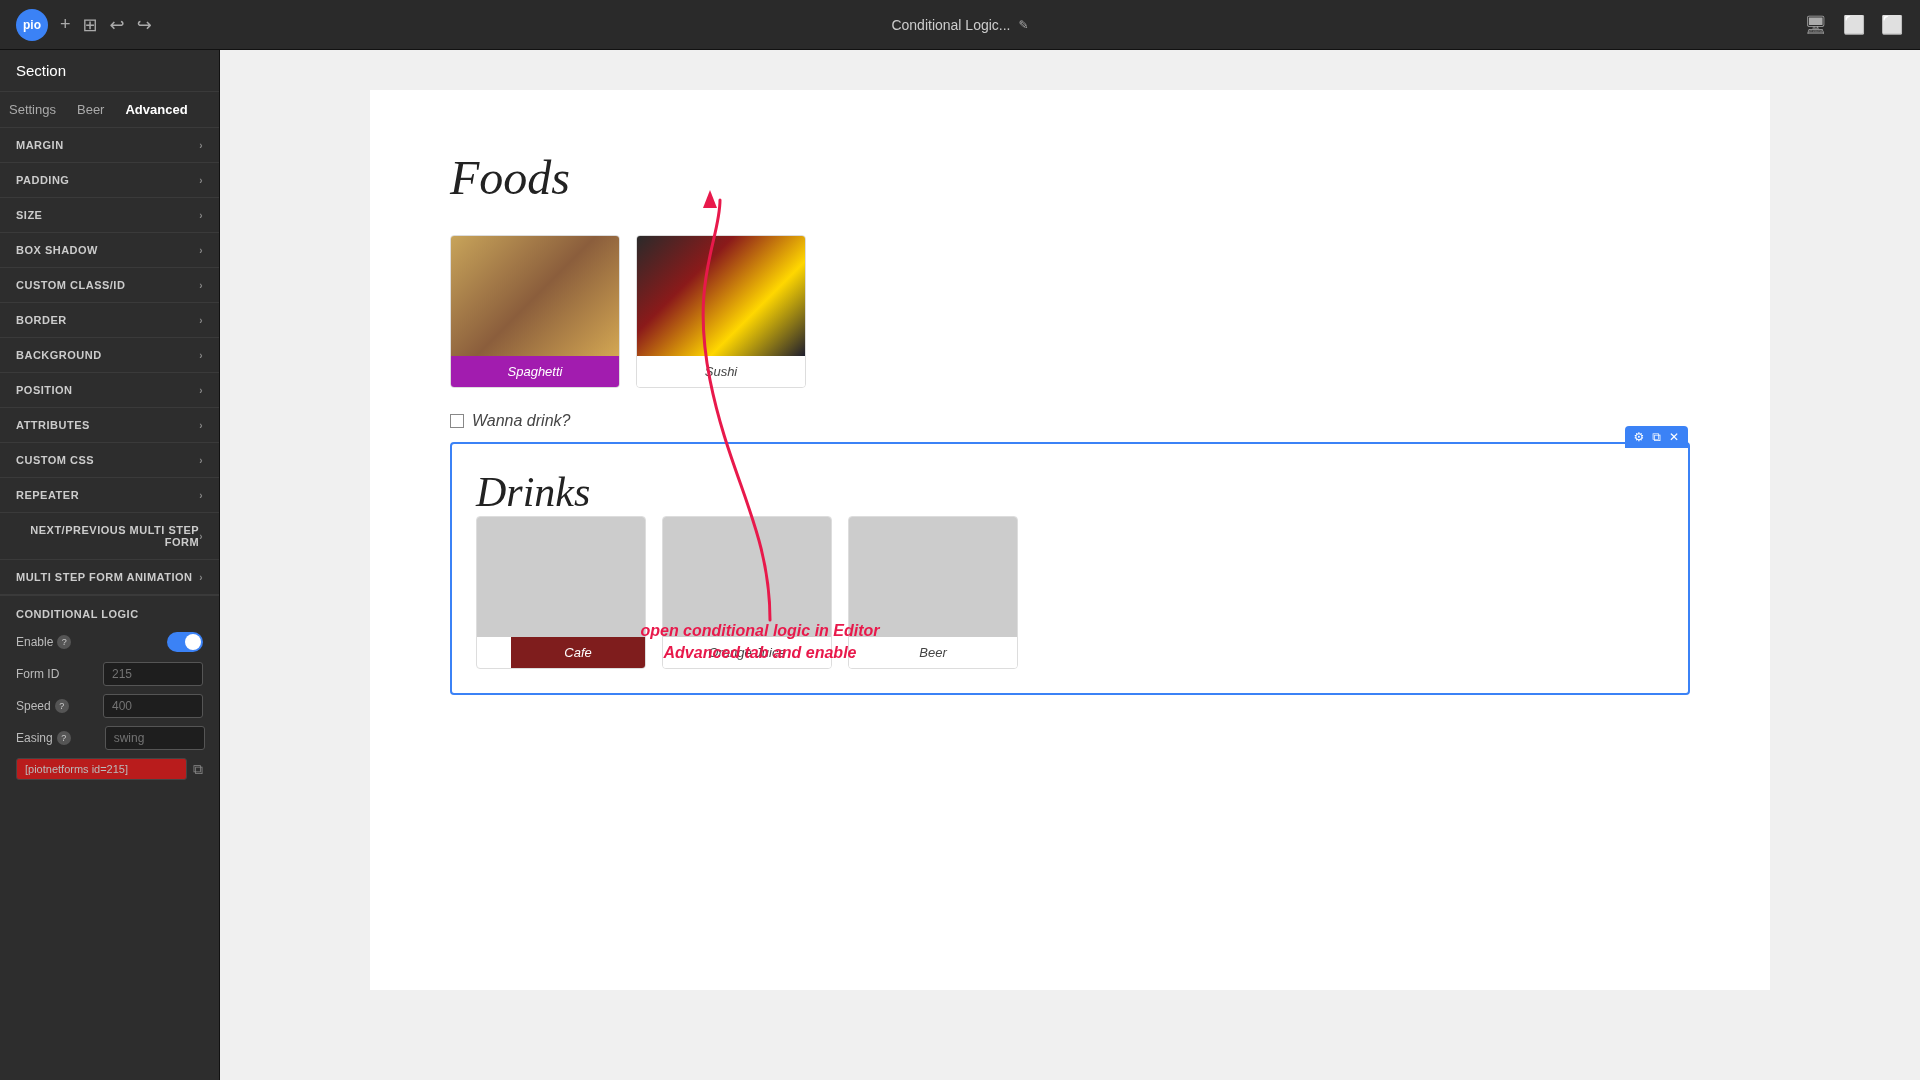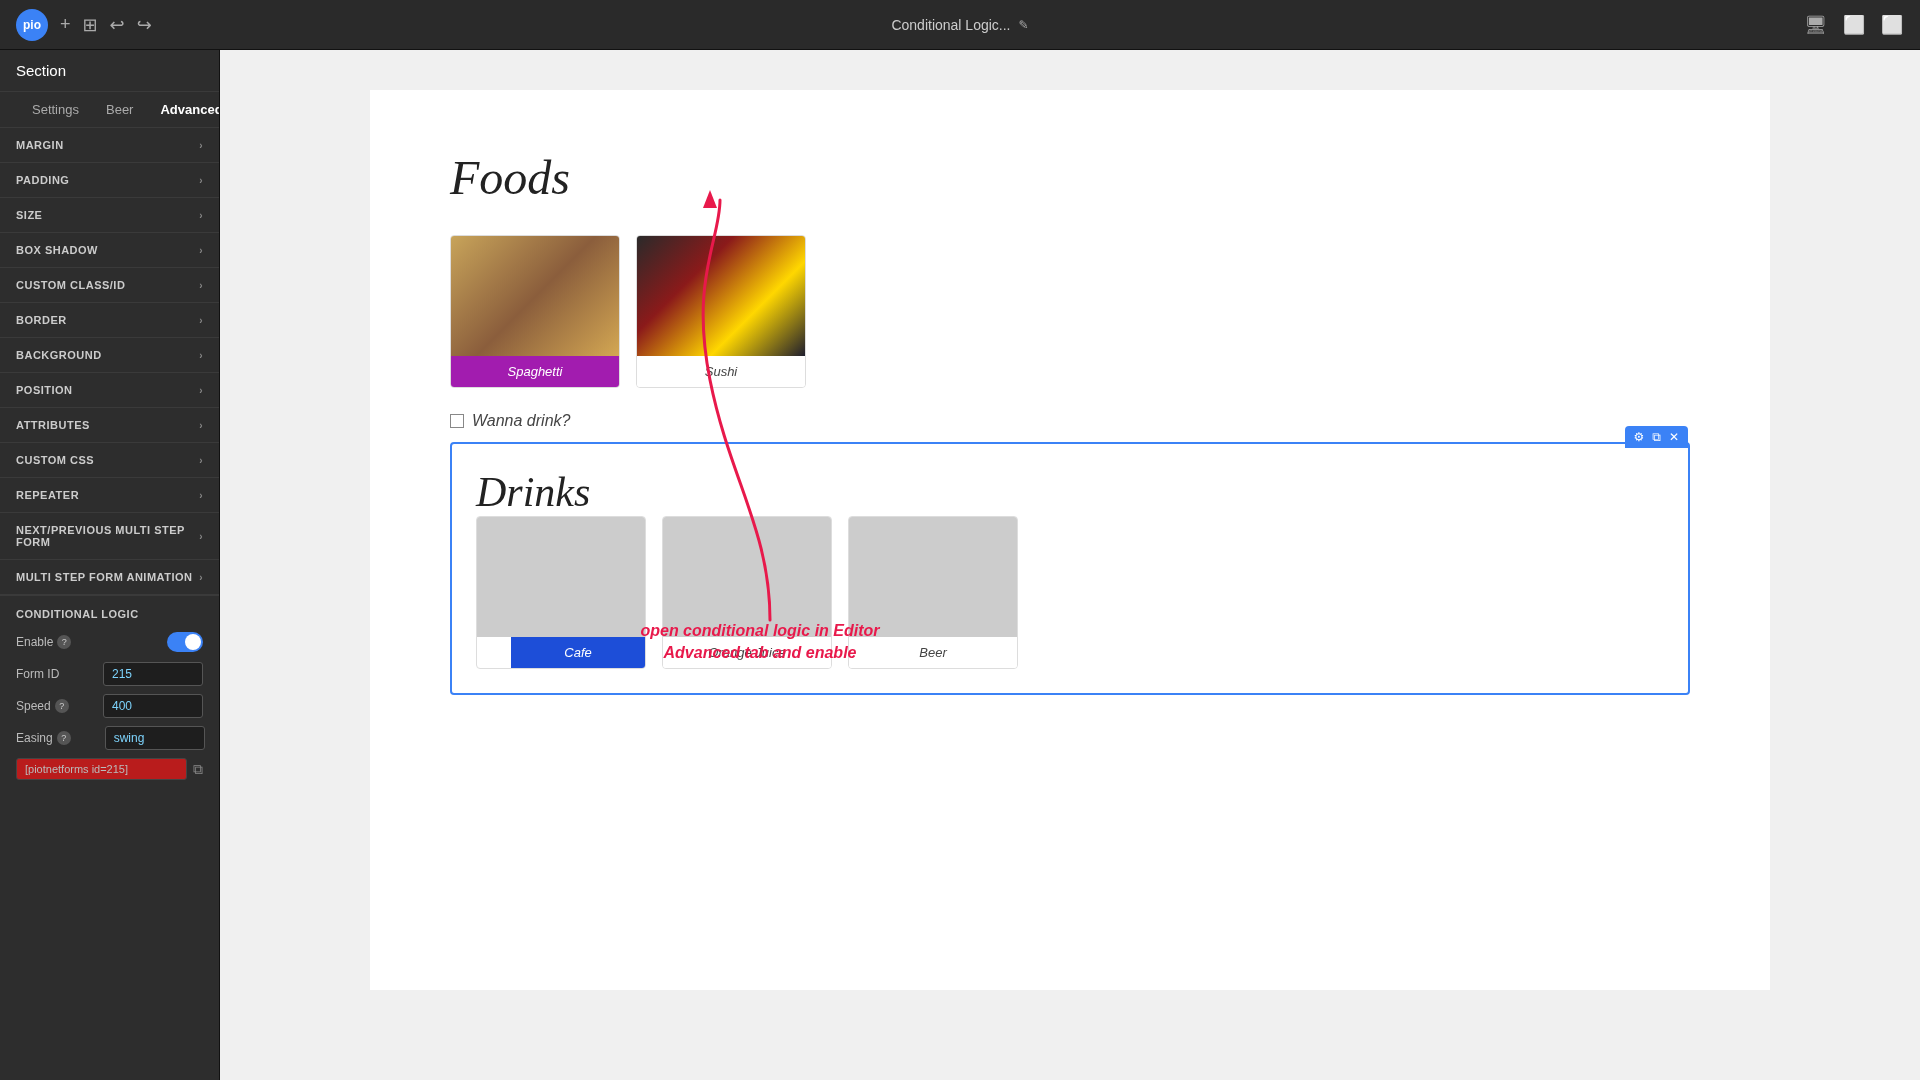--- a/index.html
+++ b/index.html
@@ -49,40 +49,41 @@
     }
     .sidebar-header {
       padding: 12px 16px;
       color: #fff;
       font-size: 15px;
       font-weight: 500;
       border-bottom: 1px solid #3a3a3a;
     }
     .sidebar-tabs {
       display: flex;
-      padding: 8px 32px;
-      gap: 27px;
+      padding: 8px 9px;
+      gap: 21px;
       border-bottom: 1px solid #3a3a3a;
     }
     .sidebar-tab {
       color: #aaa; font-size: 13px; cursor: pointer; padding: 2px 0;
     }
     .sidebar-tab.active { color: #fff; font-weight: 600; }
     .sidebar-item {
       display: flex;
       align-items: center;
       justify-content: space-between;
       padding: 11px 16px;
       border-bottom: 1px solid #3a3a3a;
       cursor: pointer;
       color: #ccc;
       font-size: 11px;
       font-weight: 600;
       letter-spacing: 0.5px;
       text-transform: uppercase;
+      text-align: right;
     }
     .sidebar-item .chevron { color: #888; font-size: 10px; }
 
     
     .conditional-logic-section {
       padding: 12px 16px;
       border-top: 1px solid #3a3a3a;
     }
     .cl-title {
       color: #ccc; font-size: 11px; font-weight: 600; letter-spacing: 0.5px;
@@ -111,21 +112,21 @@
     }
 
     .cl-input-row {
       display: flex; align-items: center; justify-content: space-between;
       margin-bottom: 8px;
       gap: 34px;
     }
     .cl-input-label { color: #bbb; font-size: 12px; }
     .cl-input {
       width: 100px; background: #1e1e1e; border: 1px solid #555;
-      color: #7dd3fc; padding: 4px 8px; font-size: 12px; border-radius: 3px;
+      color: #737373; padding: 4px 8px; font-size: 12px; border-radius: 3px;
     }
 
     .shortcode-row {
       display: flex; align-items: center; justify-content: space-between;
       margin-top: 8px;
     }
     .shortcode-text {
       color: #bbb; font-size: 11px; background: #b91c1c;
       padding: 4px 8px; border-radius: 3px; border: 1px solid #444;
       flex: 1; margin-right: 6px;
@@ -237,21 +238,21 @@
     .drink-img {
       width: 170px; height: 120px;
       background: #ccc;
     }
     .drink-label {
       padding: 8px;
       text-align: center;
       font-style: italic;
       font-size: 13px;
     }
-    .drink-label.active { background: #1d4ed8; color: white; margin-left: 34px; }
+    .drink-label.active { background: #7f1d1d; color: white; margin-left: 34px; }
     .drink-label.inactive { background: white; color: #444; }
 
     
     .annotation-container {
       position: absolute;
       left: 260px;
       top: 530px;
       pointer-events: none;
       z-index: 10;
     }

